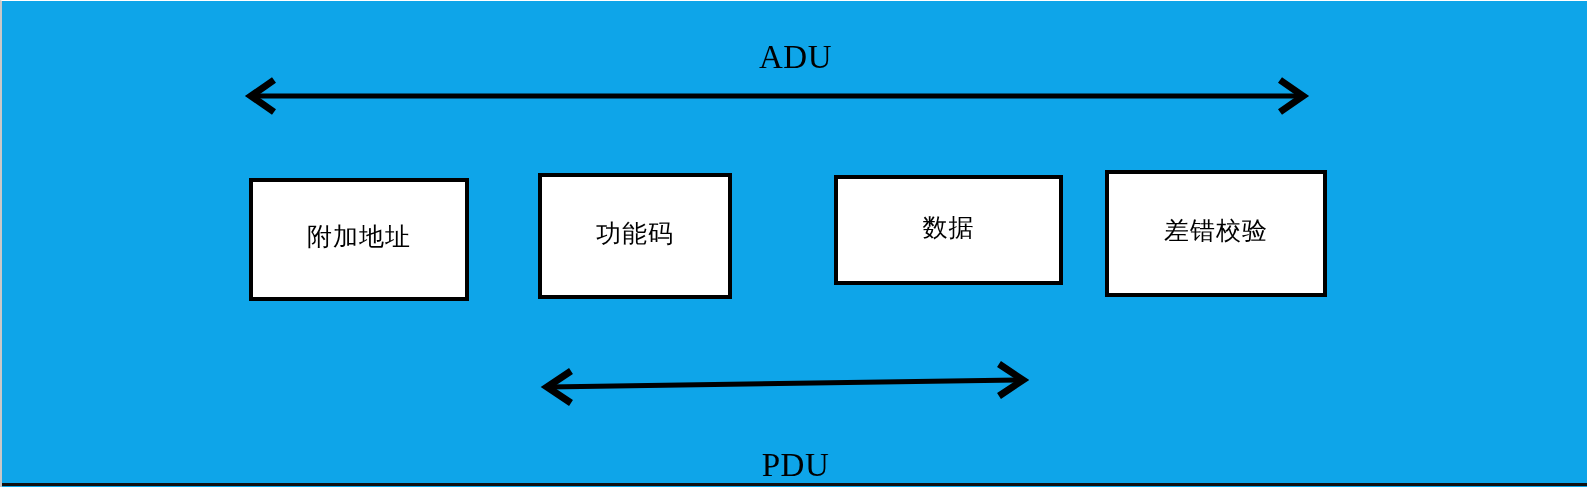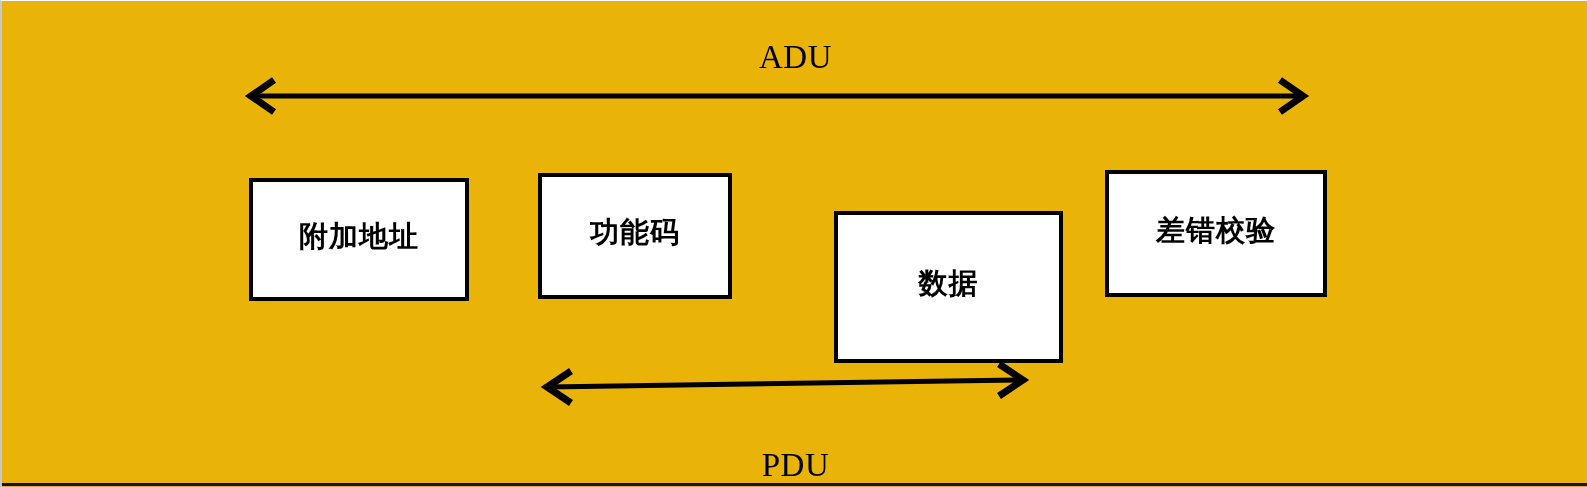--- a/index.html
+++ b/index.html
@@ -7,21 +7,21 @@
     padding: 0;
     background: #ffffff;
   }
   body {
     font-family: "Liberation Serif", "DejaVu Serif", serif;
   }
   #canvas {
     position: relative;
     width: 1587px;
     height: 487px;
-    background: #eab308;
+    background: #0ea5e9;
     overflow: hidden;
     box-sizing: border-box;
     border-left: 2px solid #c8c8c8;
     border-top: 1px solid #ffffff;
   }
   
   #bottom-rule {
     position: absolute;
     left: 0;
     top: 482px;
@@ -57,31 +57,30 @@
     position: absolute;
     background: #ffffff;
     border: 4px solid #000000;
     box-sizing: border-box;
     display: flex;
     align-items: center;
     justify-content: center;
   }
   .field-box .box-label {
     font-family: "Liberation Serif", "DejaVu Serif", serif;
-    font-size: 29px;
+    font-size: 25px;
     color: #000000;
     white-space: nowrap;
     position: relative;
     top: -3px;
     letter-spacing: 1px;
-    font-weight: bold;
   }
   #box-addr    { left: 247px;  top: 177px; width: 220px; height: 123px; }
   #box-func    { left: 536px;  top: 172px; width: 194px; height: 126px; }
-  #box-data    { left: 832px;  top: 174px; width: 229px; height: 152px; margin-top: 36px; }
+  #box-data    { left: 832px;  top: 174px; width: 229px; height: 110px; }
   #box-crc     { left: 1103px; top: 169px; width: 222px; height: 127px; align-items: center; }
 
   
   #arrow-layer {
     position: absolute;
     left: 0;
     top: 0;
     width: 1587px;
     height: 487px;
     pointer-events: none;

